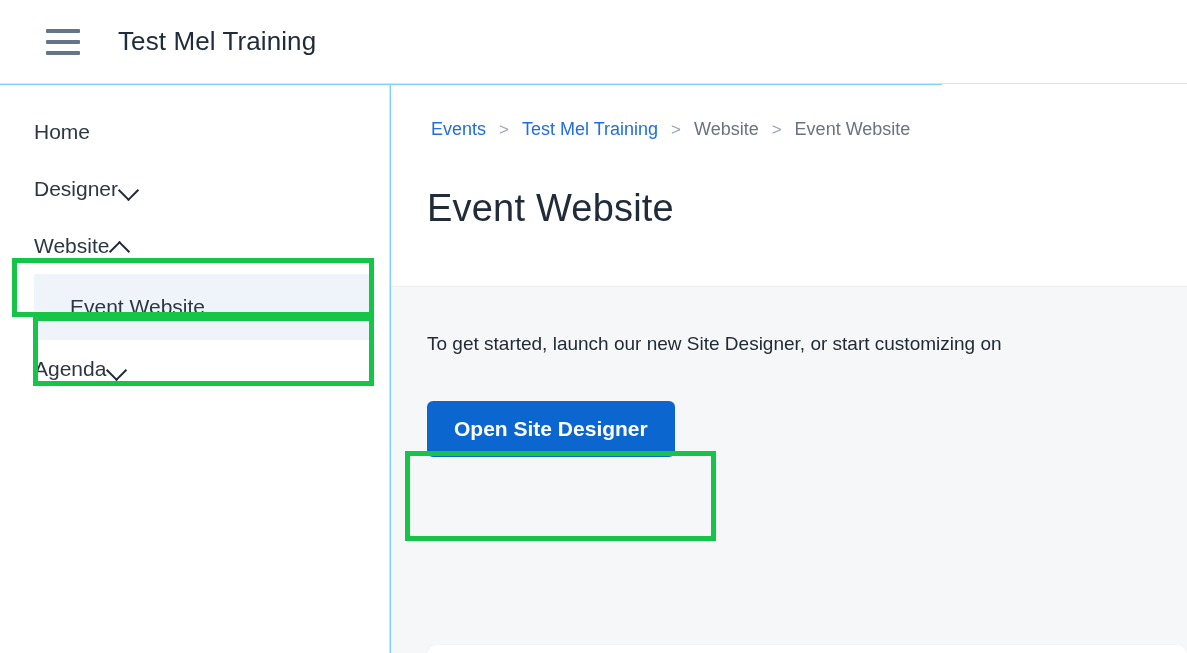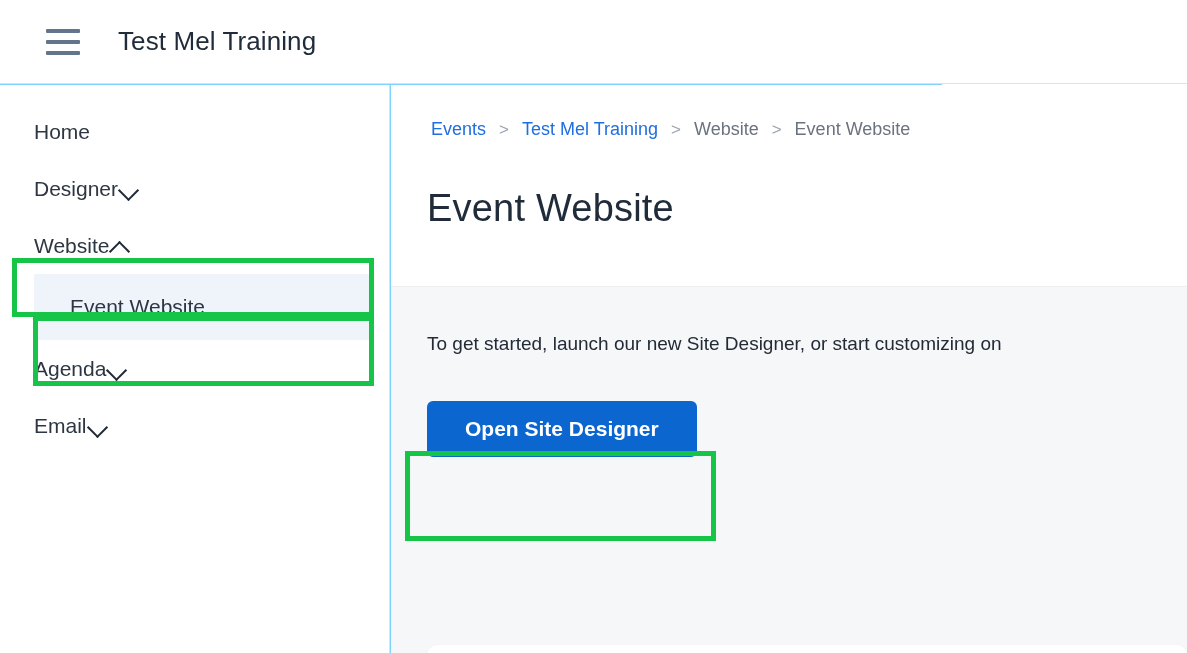--- a/index.html
+++ b/index.html
@@ -164,21 +164,21 @@
   }
   .primary-btn {
     margin: 27px 16px 0 36px;
     display: inline-block;
     background: #0b66d0;
     color: #ffffff;
     font-size: 21px;
     font-weight: 700;
     border: none;
     border-radius: 6px;
-    padding: 16px 38px;
+    padding: 16px 27px;
     cursor: pointer;
     font-family: "Liberation Sans", sans-serif;
   }
 
   .pages-card {
     position: absolute;
     top: 358px; left: 36px;
     width: 760px;
     height: 120px;
     background: #ffffff;
@@ -231,24 +231,20 @@
       <span class="subnav-label">Event Website</span>
     </div>
 
     <div class="nav-item">
       <span class="nav-label">Agenda</span>
       <span class="chev"></span>
     </div>
 
 
 
-    <div class="nav-item">
-      <span class="nav-label">Email</span>
-      <span class="chev"></span>
-    </div>
 
   </nav>
 
   <main class="main">
 
     <div class="crumbs">
       <span class="crumb-link">Events</span>
       <span class="crumb-sep">&gt;</span>
       <span class="crumb-link">Test Mel Training</span>
       <span class="crumb-sep">&gt;</span>

